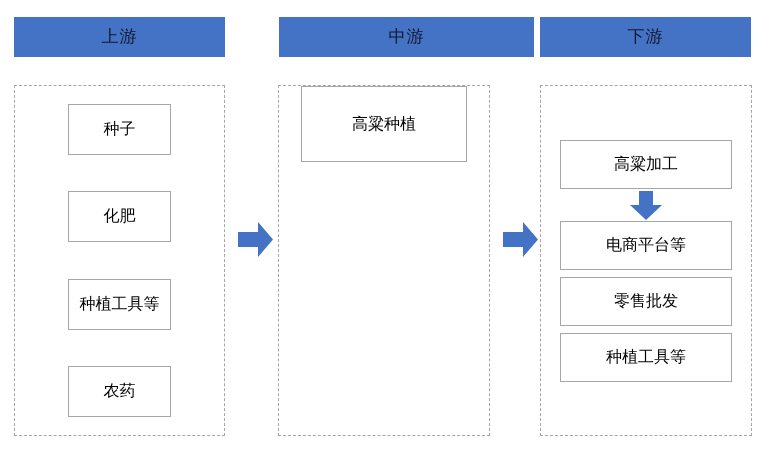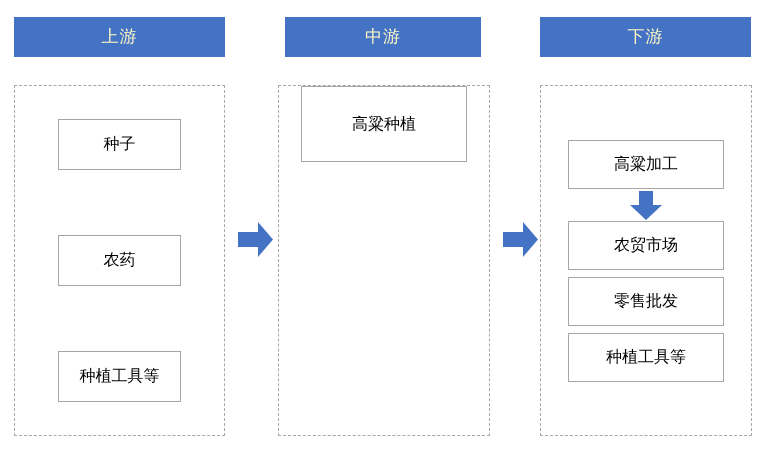--- a/index.html
+++ b/index.html
@@ -29,29 +29,29 @@
   .col-upstream   { left: 0px;   width: 240px; }
   .col-midstream  { left: 265px; width: 240px; }
   .col-downstream { left: 530px; width: 241px; }
 
   
   .stage-header {
     position: absolute;
     top: 17px;
     height: 40px;
     background: #4472c4;
-    color: #fef9c3;
+    color: #0f172a;
     font-size: 17px;
     line-height: 40px;
     text-align: center;
     letter-spacing: 1px;
     box-sizing: border-box;
   }
   .col-upstream   .stage-header { left: 14px; width: 211px; }
-  .col-midstream  .stage-header { left: 20px; width: 196px; }
+  .col-midstream  .stage-header { left: 14px; width: 255px; }
   .col-downstream .stage-header { left: 10px; width: 211px; }
 
   
   .stage-body {
     position: absolute;
     top: 85px;
     bottom: 19px;
     border: 1px dashed #a6a6a6;
     box-sizing: border-box;
     display: flex;
@@ -80,30 +80,30 @@
     color: #000000;
     text-align: center;
     box-sizing: border-box;
     font-size: 16px;
     display: flex;
     align-items: center;
     justify-content: center;
     white-space: nowrap;
   }
   .col-upstream .node-box {
-    width: 123px;
+    width: 103px;
     height: 51px;
   }
   .col-midstream .node-box {
     width: 166px;
     height: 76px;
     font-size: 16px;
   }
   .col-downstream .node-box {
-    width: 156px;
+    width: 172px;
     height: 49px;
   }
   .col-downstream .node-box.gap-above { margin-top: 7px; }
 
   
   .arrow-right {
     position: absolute;
     width: 35px;
     height: 37px;
     color: #4472c4;
@@ -123,22 +123,23 @@
 </style>
 </head>
 <body>
 
 <div id="canvas">
 
   <div class="column col-upstream">
     <div class="stage-header">上游</div>
     <div class="stage-body">
       <div class="node-box">种子</div>
+      <div class="node-box">化肥</div>
+      <div class="node-box">种植工具等</div>
       <div class="node-box">农药</div>
-      <div class="node-box">种植工具等</div>
     </div>
   </div>
 
   <div class="arrow-right" id="arrow-up-to-mid">
     <svg viewBox="0 0 35 37" preserveAspectRatio="none" aria-hidden="true">
       <polygon points="0,11 20,11 20,1 35,18.5 20,36 20,26 0,26" fill="currentColor"></polygon>
     </svg>
   </div>
 
   <div class="column col-midstream">
@@ -158,19 +159,19 @@
     <div class="stage-header">下游</div>
     <div class="stage-body">
       <div class="node-box">高粱加工</div>
 
       <div class="arrow-down">
         <svg viewBox="0 0 34 29" preserveAspectRatio="none" aria-hidden="true">
           <polygon points="10,0 24,0 24,14 33,14 17,29 1,14 10,14" fill="currentColor"></polygon>
         </svg>
       </div>
 
-      <div class="node-box">农贸市场</div>
+      <div class="node-box">电商平台等</div>
       <div class="node-box gap-above">零售批发</div>
       <div class="node-box gap-above">种植工具等</div>
     </div>
   </div>
 
 </div>
 
 </body></html>

